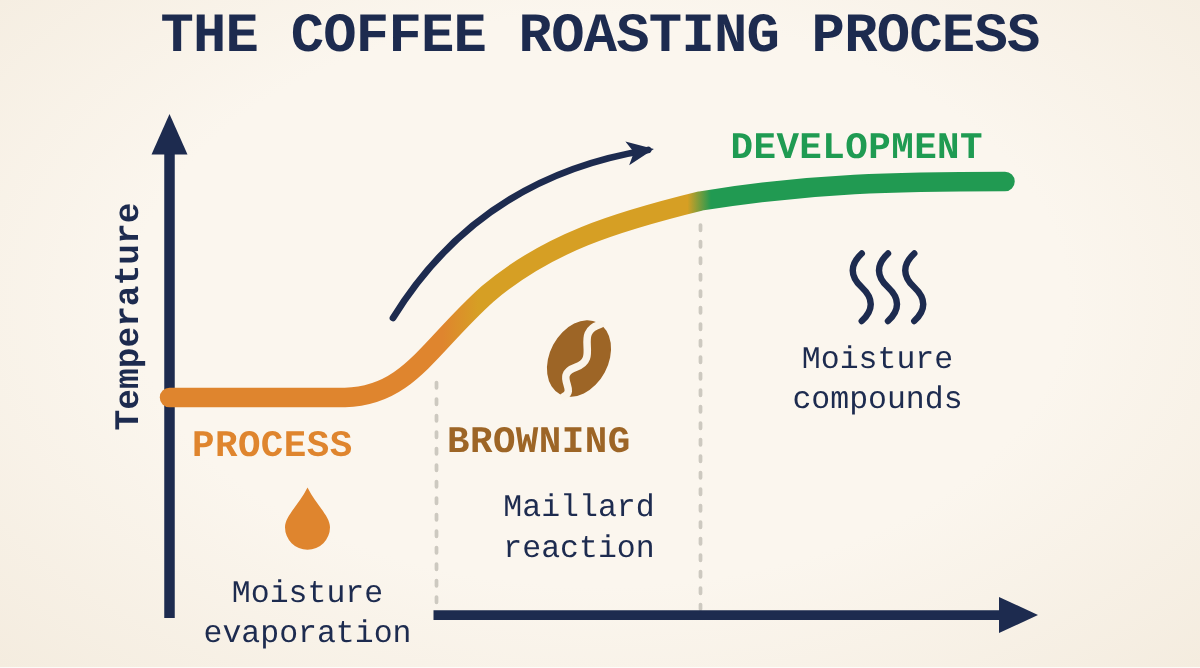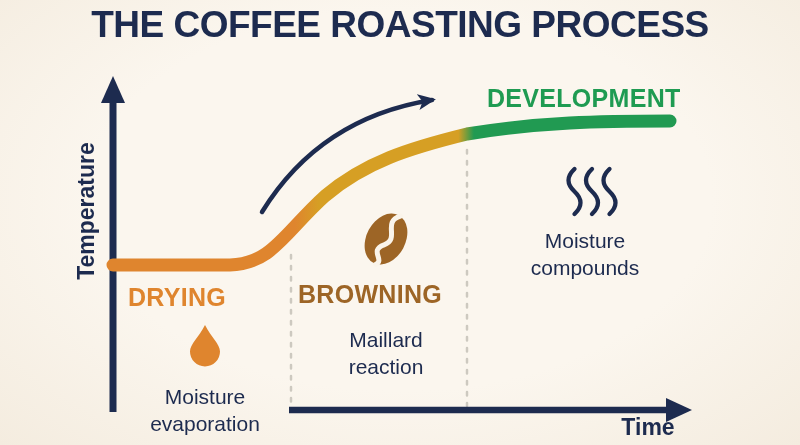--- a/index.html
+++ b/index.html
@@ -1,21 +1,21 @@
 <!DOCTYPE html>
 <html><head>
 <meta charset="utf-8">
 <style>
   html,body{margin:0;padding:0;}
   .stage{
     position:relative;
     width:800px;height:445px;
     overflow:hidden;
     background:radial-gradient(ellipse at 50% 45%, #fbf6ee 55%, #f4ecdf 100%);
-    font-family:Liberation Sans, sans-serif;
+    font-family:Liberation Mono, monospace;
   }
   .title{
     position:absolute;top:4px;left:0;width:100%;
     text-align:center;
     font-size:37px;font-weight:800;letter-spacing:-0.5px;
     color:#1d2b4f;margin:0;
   }
   .chart-svg{position:absolute;left:0;top:0;}
   .axis-label{
     position:absolute;color:#1d2b4f;font-weight:700;font-size:23px;text-align:center;
@@ -89,23 +89,22 @@
     </g>
 
     <g transform="translate(570,169)">
       <path d="M 4.5 0 C -3.5 7.5 -3.5 15 4.5 22.5 C 12.5 30 12.5 37.5 4.5 45" fill="none" stroke="#1d2b4f" stroke-width="4.3" stroke-linecap="round"></path>
       <path d="M 22 0 C 14 7.5 14 15 22 22.5 C 30 30 30 37.5 22 45" fill="none" stroke="#1d2b4f" stroke-width="4.3" stroke-linecap="round"></path>
       <path d="M 39.5 0 C 31.5 7.5 31.5 15 39.5 22.5 C 47.5 30 47.5 37.5 39.5 45" fill="none" stroke="#1d2b4f" stroke-width="4.3" stroke-linecap="round"></path>
     </g>
   </svg>
 
   <div class="axis-label y">Temperature</div>
-  <div class="axis-label x">Time</div>
 
-  <div class="phase-label drying">DRYING</div>
+  <div class="phase-label drying">PROCESS</div>
   <div class="phase-label browning">BROWNING</div>
   <div class="phase-label development">DEVELOPMENT</div>
 
   <div class="caption moisture">Moisture
 evaporation</div>
   <div class="caption maillard">Maillard
 reaction</div>
   <div class="caption aromatic">Moisture
 compounds</div>
 

